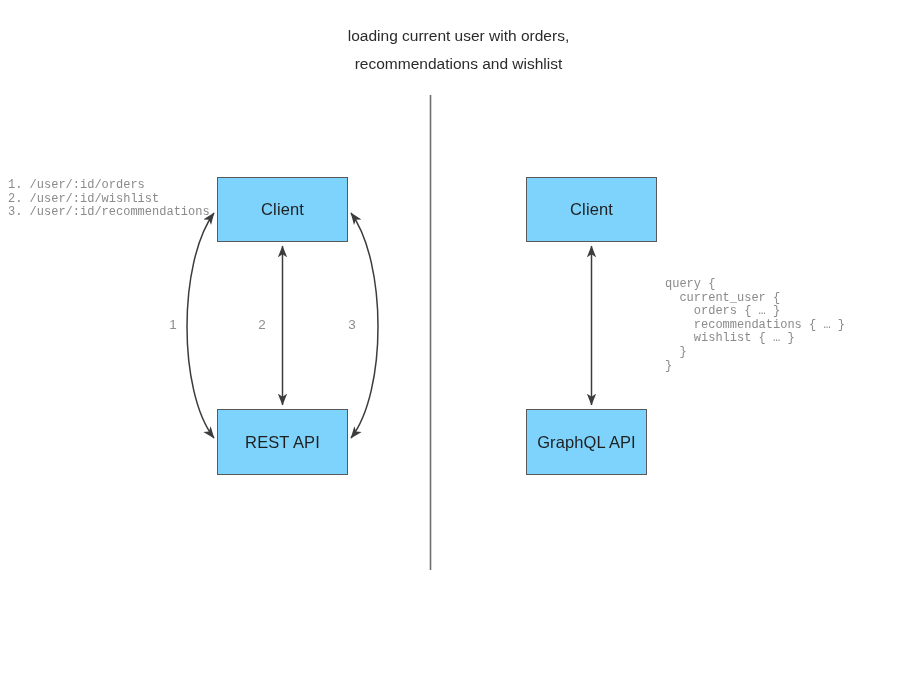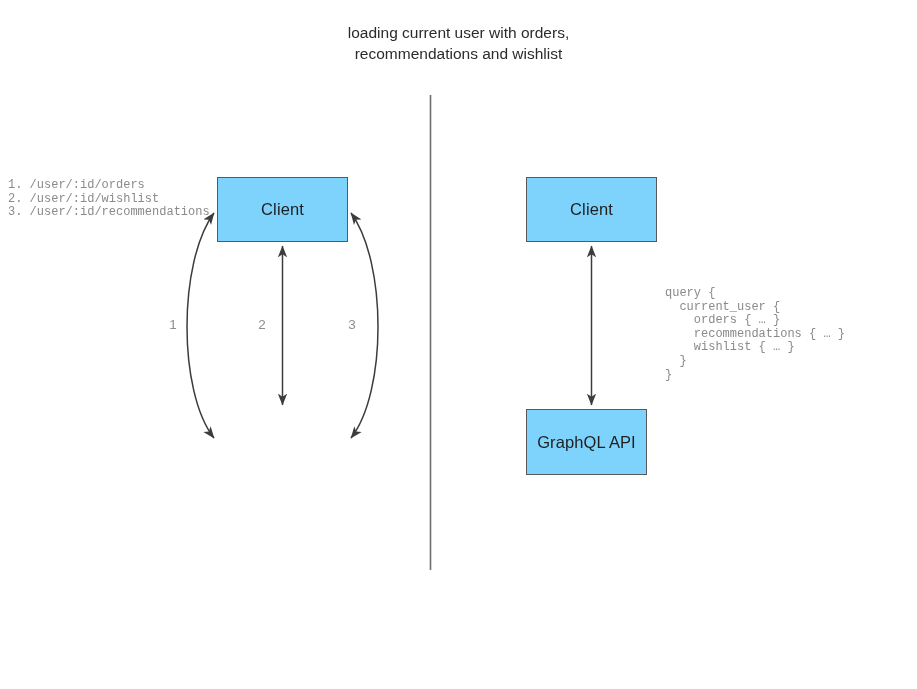--- a/index.html
+++ b/index.html
@@ -35,21 +35,21 @@
 
   
   .title {
     position: absolute;
     left: 0;
     top: 22px;
     width: 917px;
     text-align: center;
     font-family: "Liberation Sans", sans-serif;
     font-size: 15.5px;
-    line-height: 21px;
+    line-height: 28px;
     color: #2b2b2b;
     white-space: pre;
   }
 
   
   .node {
     position: absolute;
     box-sizing: border-box;
     background: #7dd3fc;
     border: 1.4px solid #58595b;
@@ -70,21 +70,21 @@
   
   .mono-block {
     position: absolute;
     font-family: "Liberation Mono", "DejaVu Sans Mono", monospace;
     font-size: 12px;
     line-height: 13.6px;
     color: #8a8a8a;
     white-space: pre;
   }
   .rest-endpoints { left: 8px;   top: 179px; }
-  .gql-query      { left: 665px; top: 278px; margin-top: 9px; }
+  .gql-query      { left: 665px; top: 278px; }
 
   
   .edge-label {
     position: absolute;
     font-family: "Liberation Sans", sans-serif;
     font-size: 13.5px;
     color: #8f8f8f;
     text-align: center;
     width: 20px;
   }
@@ -118,20 +118,23 @@
 
     <path d="M 351,213 C 387,262 387,392 351,438" fill="none" stroke="#3c3c3c" stroke-width="1.5" marker-start="url(#ah-start)" marker-end="url(#ah-end)"></path>
 
     <line x1="591.5" y1="246" x2="591.5" y2="405" stroke="#3c3c3c" stroke-width="1.5" marker-start="url(#ah-start)" marker-end="url(#ah-end)"></line>
   </svg>
 
   <div class="node node-client-rest">
     <span>Client</span>
   </div>
 
+  <div class="node node-rest-api">
+    <span>REST API</span>
+  </div>
 
   <div class="mono-block rest-endpoints">1. /user/:id/orders
 2. /user/:id/wishlist
 3. /user/:id/recommendations</div>
 
   <div class="edge-label edge-label-1">1</div>
   <div class="edge-label edge-label-2">2</div>
   <div class="edge-label edge-label-3">3</div>
 
   <div class="node node-client-gql">

